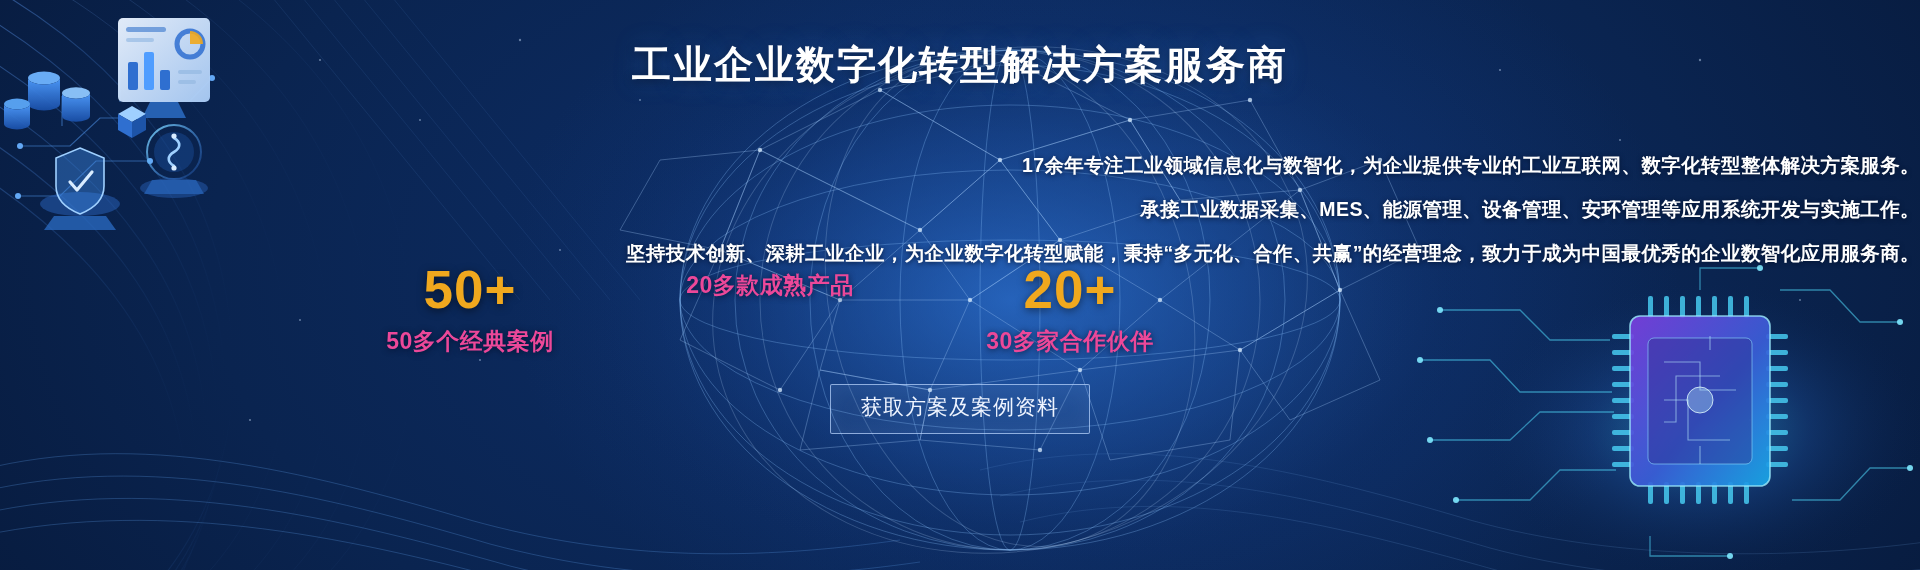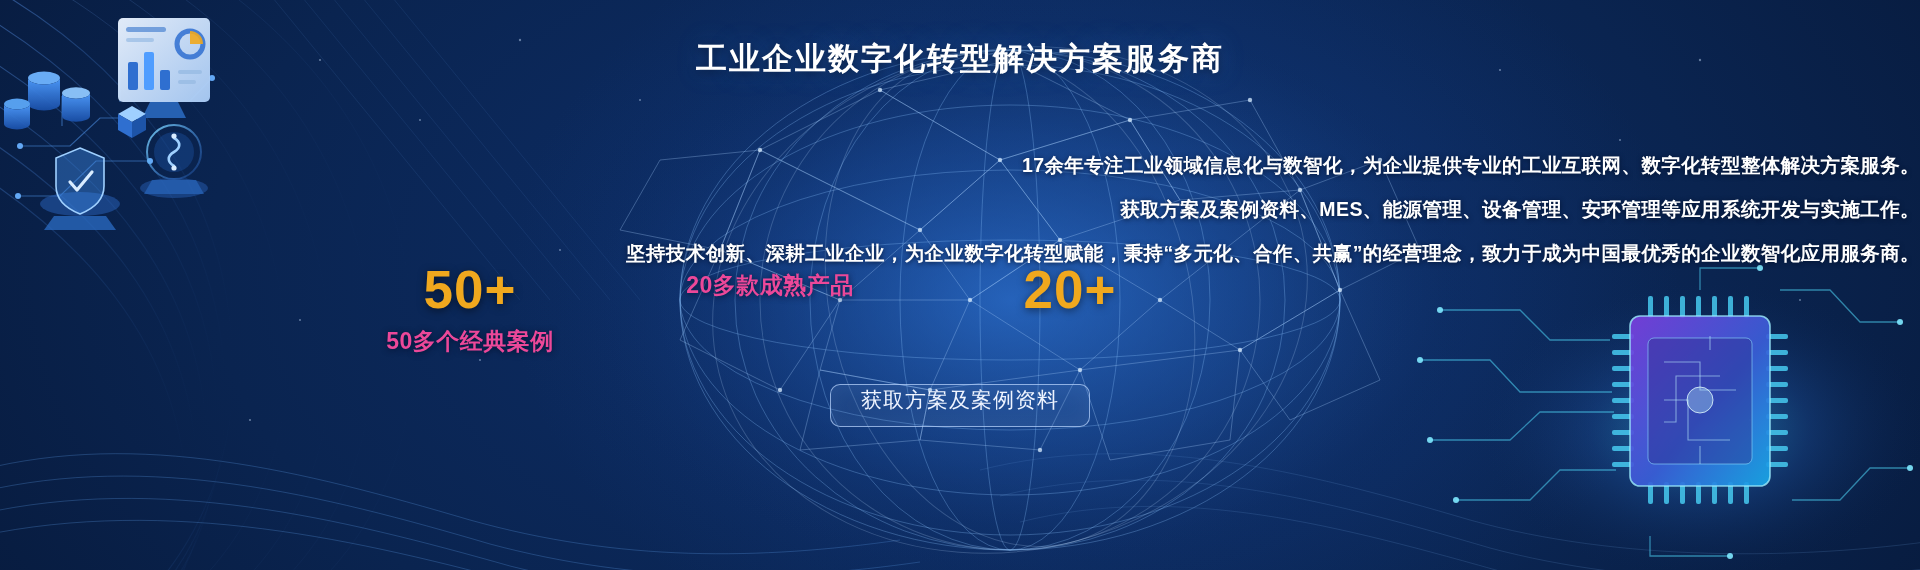--- a/index.html
+++ b/index.html
@@ -25,21 +25,21 @@
   
   .layer{position:absolute;inset:0;pointer-events:none;}
   svg{display:block;}
 
   
   .content{position:absolute;inset:0;z-index:40;}
 
   .title{
     position:absolute; top:38px; left:0; width:100%;
     text-align:center;
-    font-size:31px; font-weight:bold; color:#ffffff;
+    font-size:39px; font-weight:bold; color:#ffffff;
     letter-spacing:2px;
     text-shadow:0 2px 10px rgba(0,0,0,.45), 0 0 24px rgba(70,150,255,.35);
     white-space:nowrap;
   }
   .sub{
     position:absolute; left:0; width:100%; text-align:right;
     color:#ffffff; font-weight:bold; font-size:19.5px;
     letter-spacing:.4px; white-space:nowrap;
     text-shadow:0 1px 5px rgba(2,14,40,.85);
   }
@@ -58,26 +58,26 @@
     text-shadow:0 2px 8px rgba(0,0,0,.5);
   }
   .stat .lbl{
     margin-top:8px; font-size:23px; font-weight:bold; color:#ec4899;
     letter-spacing:.5px;
     text-shadow:0 1px 6px rgba(2,14,40,.8);
   }
 
   .cta{
     position:absolute; top:384px; left:50%; transform:translateX(-50%);
-    padding:1px 30px 12px;
+    padding:8px 30px 12px;
     border:1px solid rgba(186,214,255,.72);
     background:rgba(255,255,255,.045);
     color:#eef4ff; font-size:21px; font-weight:500;
     letter-spacing:1px; white-space:nowrap; cursor:pointer;
-    border-radius:10px;
+    border-radius:2px;
     box-shadow:inset 0 0 22px rgba(120,180,255,.10);
     text-align:center;
   }
 </style>
 </head>
 <body>
 
 <div id="banner">
 
   <div class="bgfill"></div>
@@ -391,37 +391,38 @@
       <circle cx="300" cy="150" r="13" fill="#b9f4ff" fill-opacity=".35" stroke="#e3fbff" stroke-opacity=".8"></circle>
     </svg>
   </div>
 
   <div class="content">
 
     <div class="title">工业企业数字化转型解决方案服务商</div>
 
     <div class="sub sub1">17余年专注工业领域信息化与数智化，为企业提供专业的工业互联网、数字化转型整体解决方案服务。</div>
 
-    <div class="sub sub2">获取方案及案例资料、MES、能源管理、设备管理、安环管理等应用系统开发与实施工作。</div>
+    <div class="sub sub2">承接工业数据采集、MES、能源管理、设备管理、安环管理等应用系统开发与实施工作。</div>
 
     <div class="sub sub3">坚持技术创新、深耕工业企业，为企业数字化转型赋能，秉持“多元化、合作、共赢”的经营理念，致力于成为中国最优秀的企业数智化应用服务商。</div>
 
     <div class="stats">
 
       <div class="stat">
         <div class="num">50+</div>
         <div class="lbl">50多个经典案例</div>
       </div>
 
       <div class="stat">
         <div class="lbl">20多款成熟产品</div>
       </div>
 
       <div class="stat">
         <div class="num">20+</div>
+        <div class="lbl">30多家合作伙伴</div>
       </div>
 
     </div>
 
     <button class="cta">获取方案及案例资料</button>
 
   </div>
 </div>
 
 </body></html>

